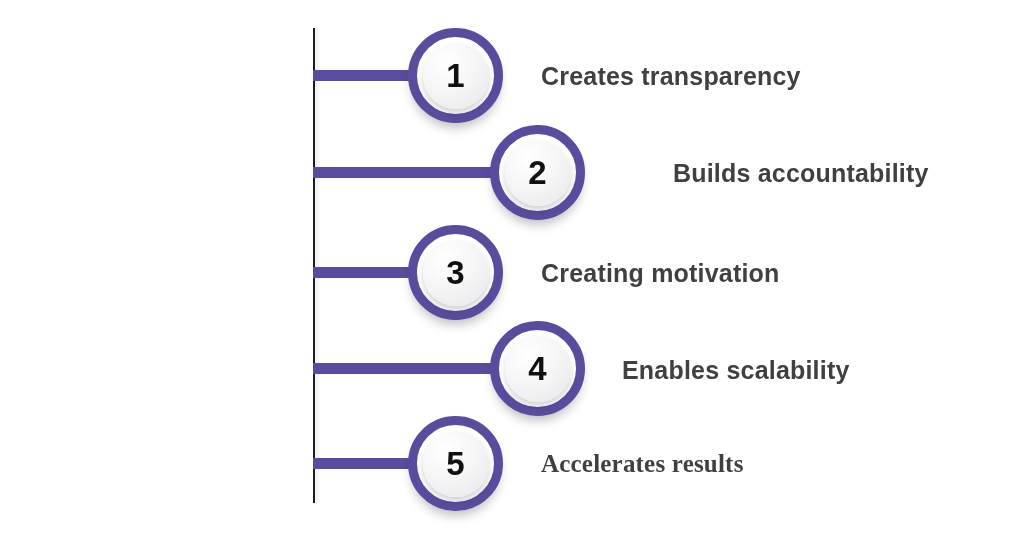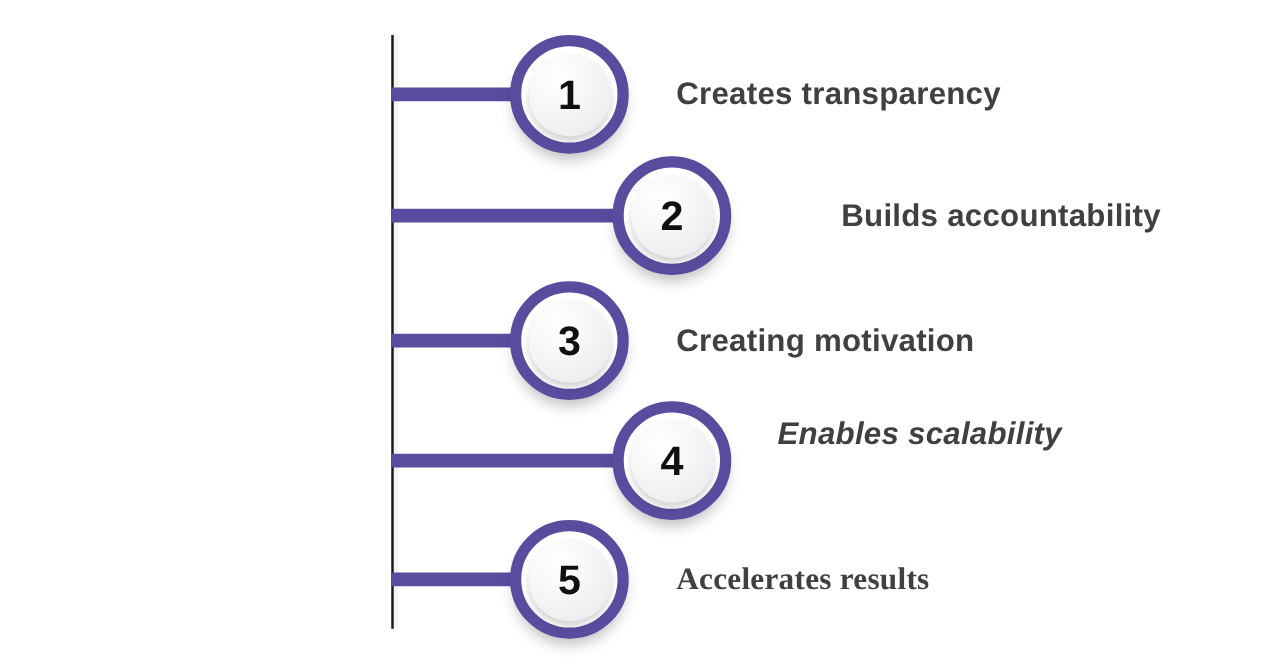--- a/index.html
+++ b/index.html
@@ -58,21 +58,21 @@
 
   .r1 .circle { left:408px; top:28px;  }
   .r2 .circle { left:490px; top:125px; }
   .r3 .circle { left:408px; top:225px; }
   .r4 .circle { left:490px; top:321px; }
   .r5 .circle { left:408px; top:416px; }
 
   .r1 .label { left:541px; top:76px;  }
   .r2 .label { left:625px; top:173px;margin-left:48px; }
   .r3 .label { left:541px; top:273px; }
-  .r4 .label { left:622px; top:348px;font-style:italic; }
+  .r4 .label { left:622px; top:370px; }
   .r5 .label { left:541px; top:464px;font-family:Liberation Serif, serif; }
 </style>
 </head>
 <body>
 
 <div id="canvas">
 
 
   <div class="vline"></div>
 

